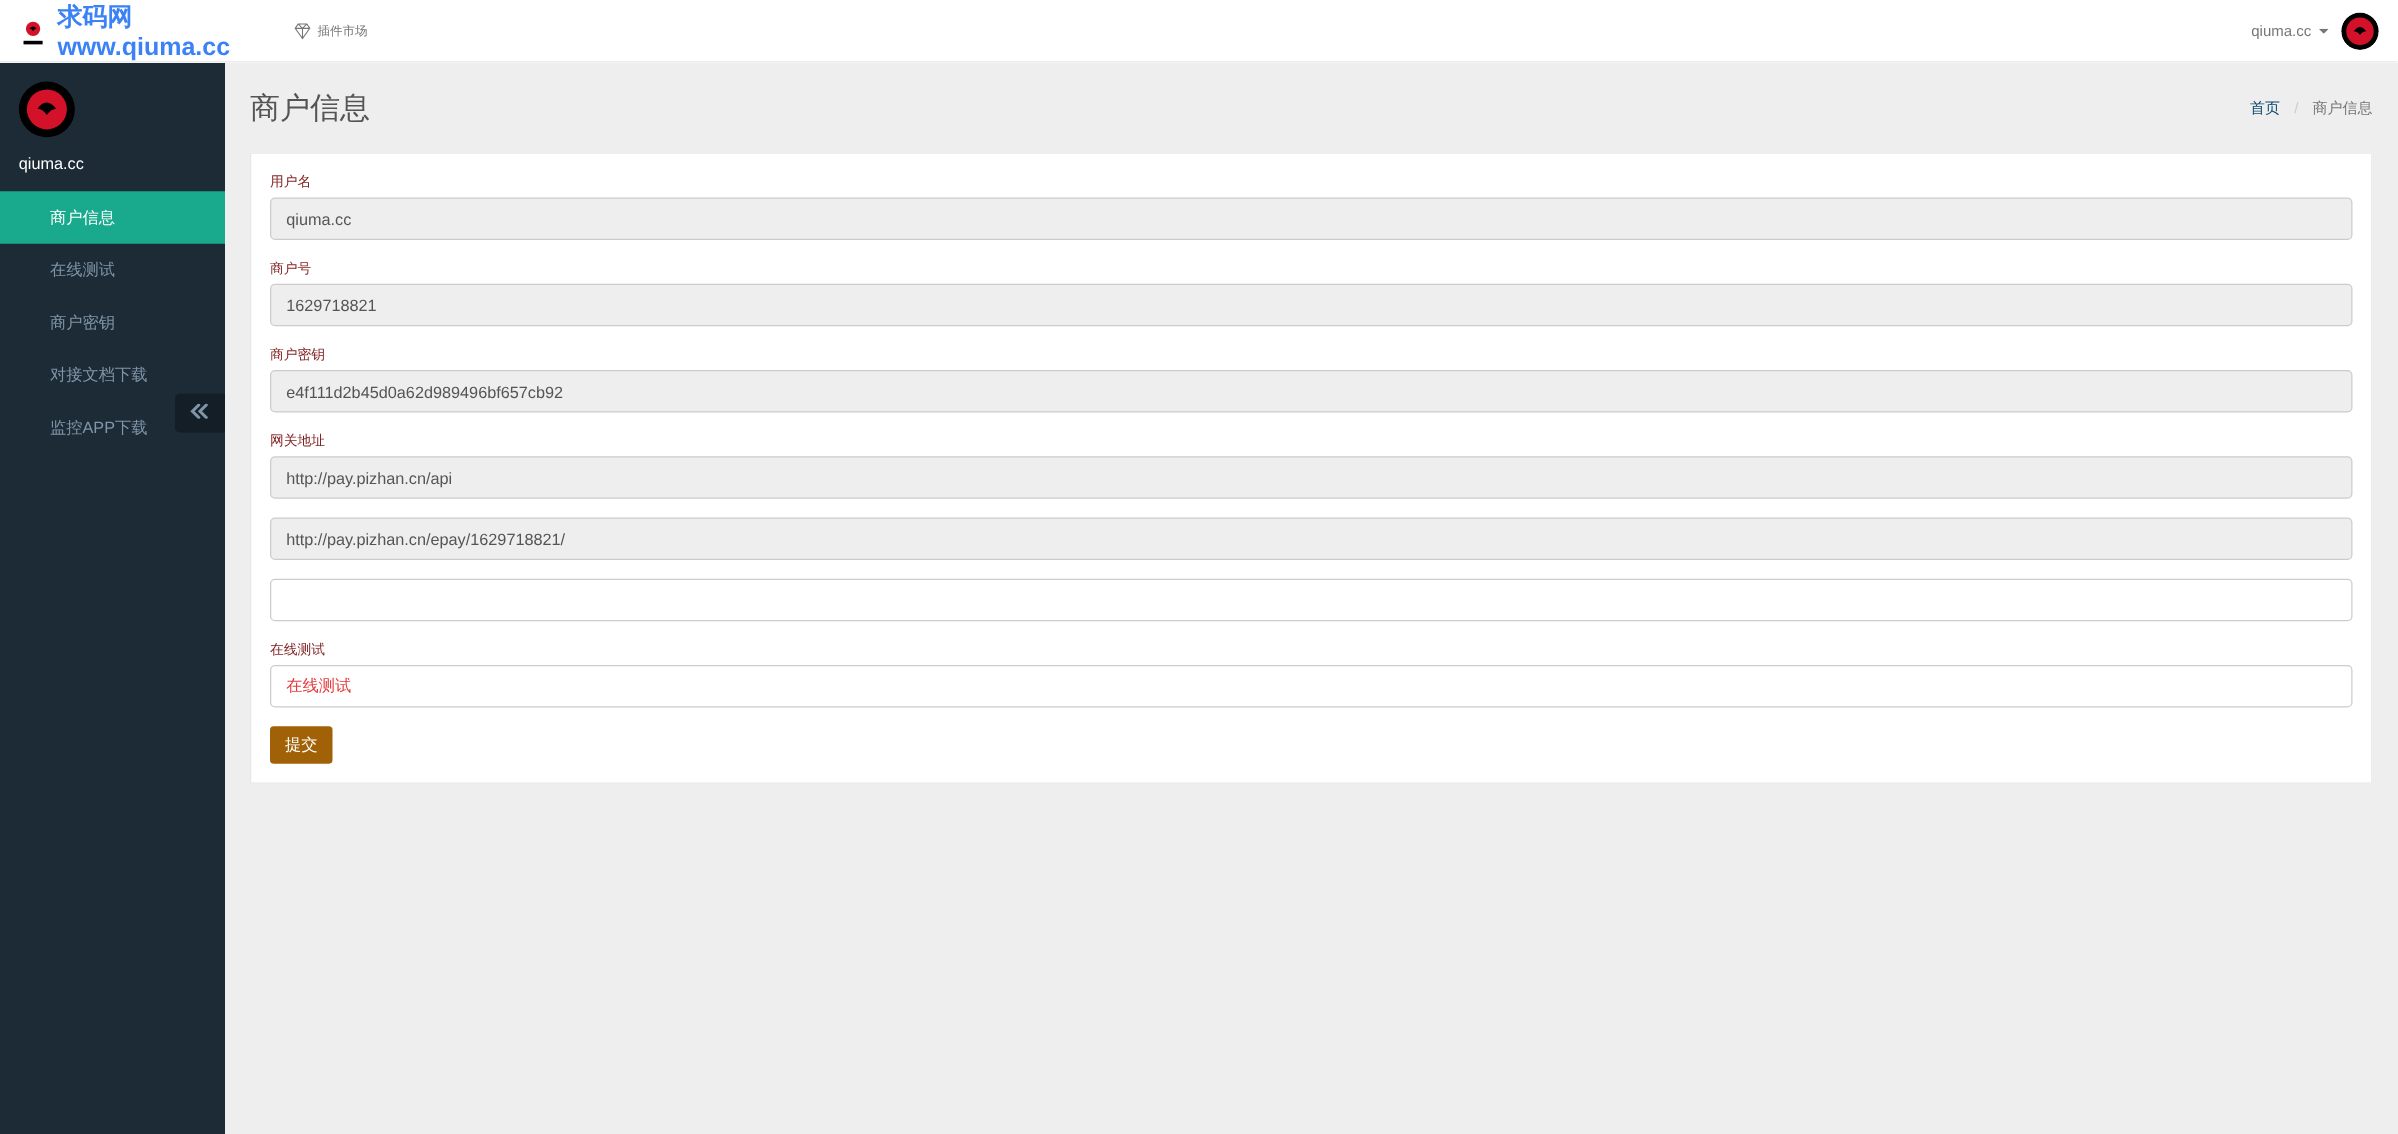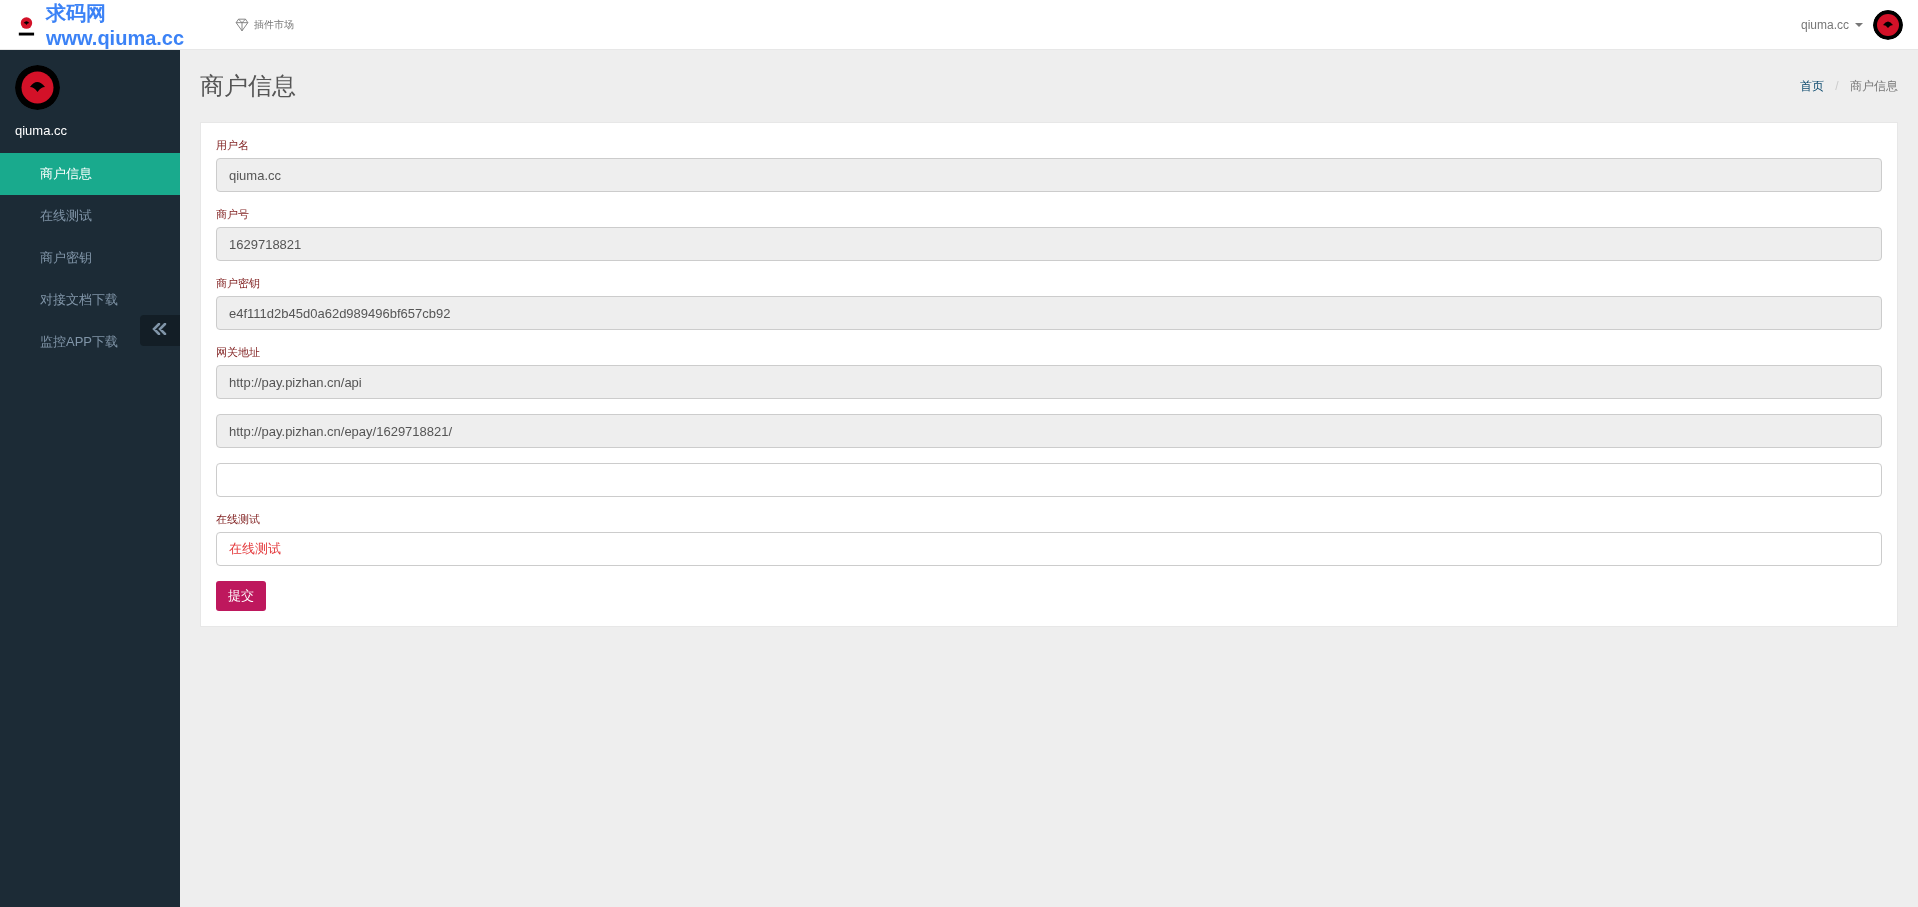--- a/index.html
+++ b/index.html
@@ -181,21 +181,21 @@
       border-radius: 4px;
       display: flex;
       align-items: center;
     }
     .link-box a {
       color: #e4393c;
       text-decoration: none;
       font-size: 13px;
     }
     .btn-submit {
-      background: #be185d;
+      background: #a16207;
       color: #fff;
       border: none;
       padding: 6px 12px;
       border-radius: 3px;
       font-size: 13px;
       cursor: pointer;
       font-family: inherit;
     }
     .caret-down {
       display: inline-block;

